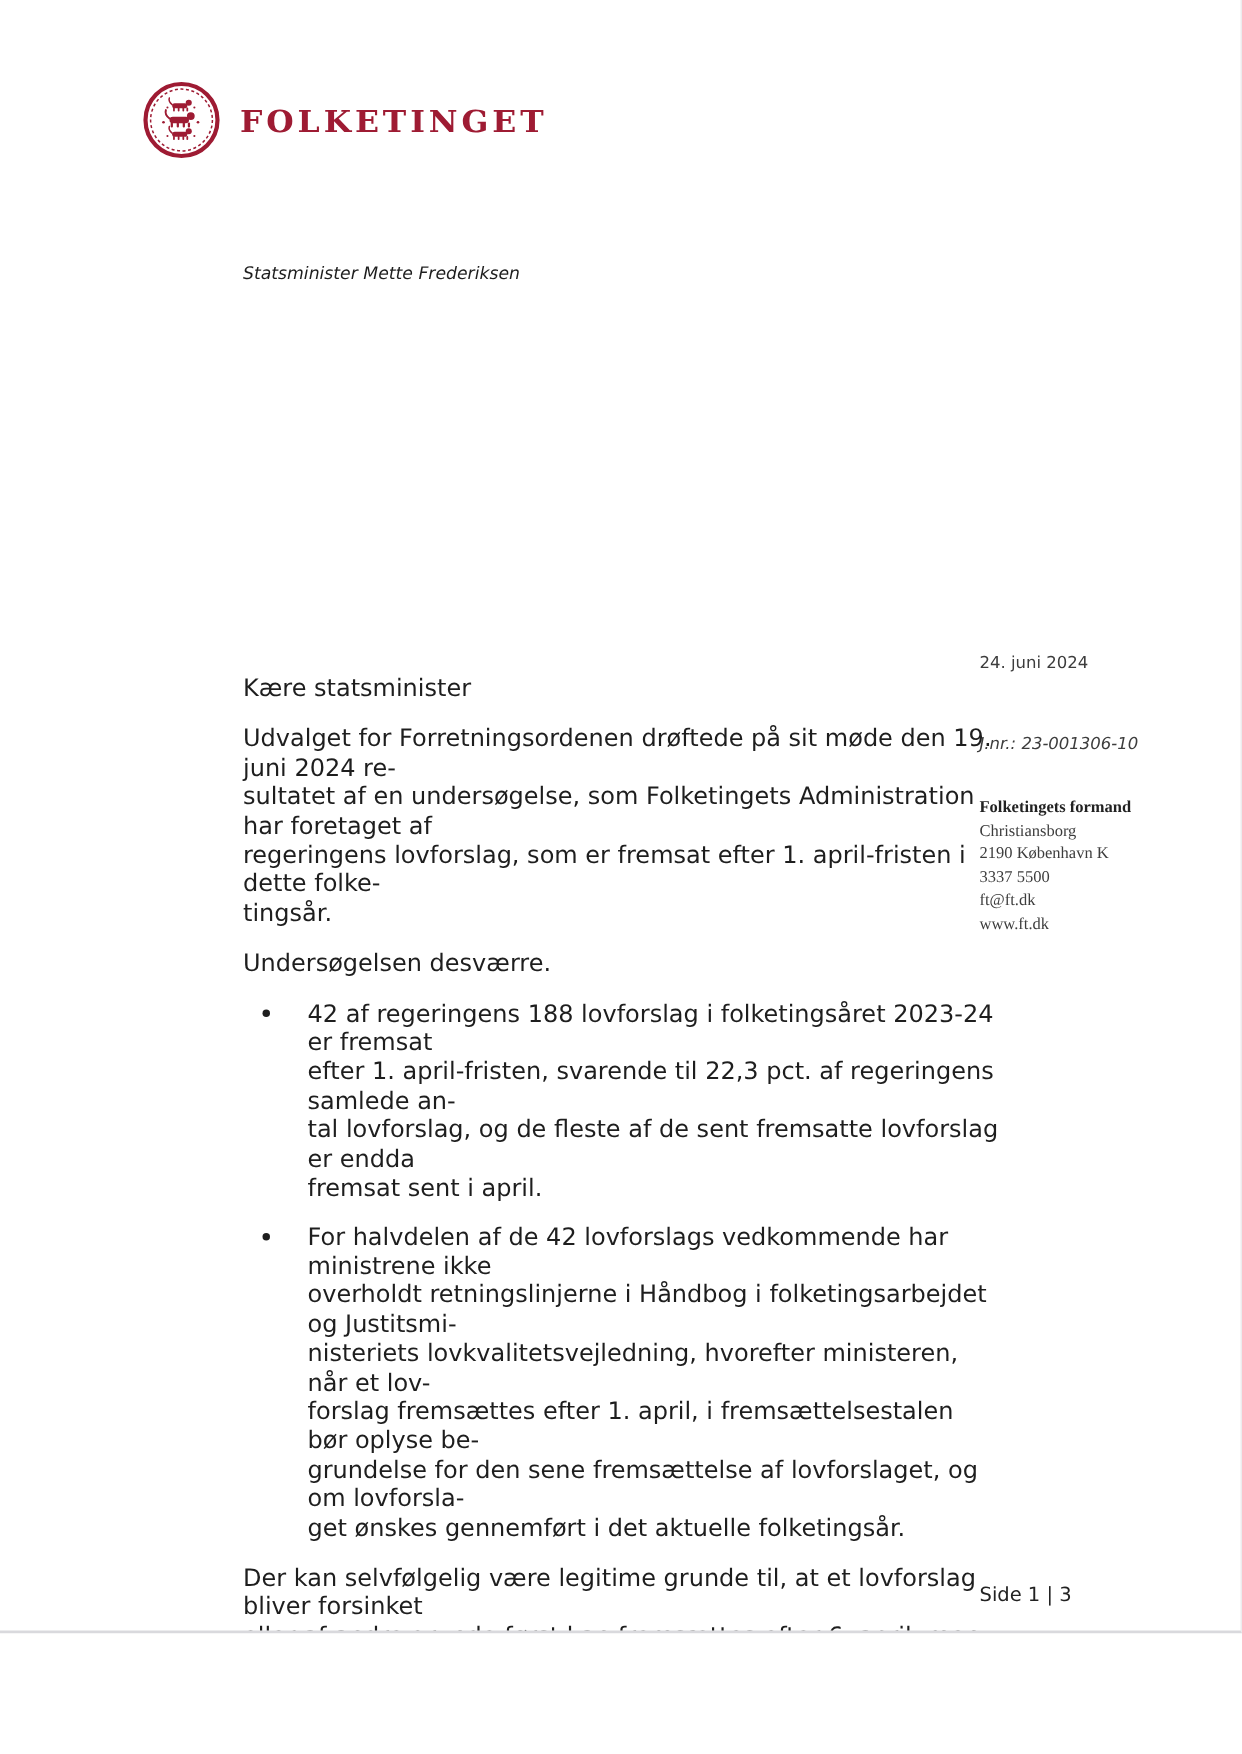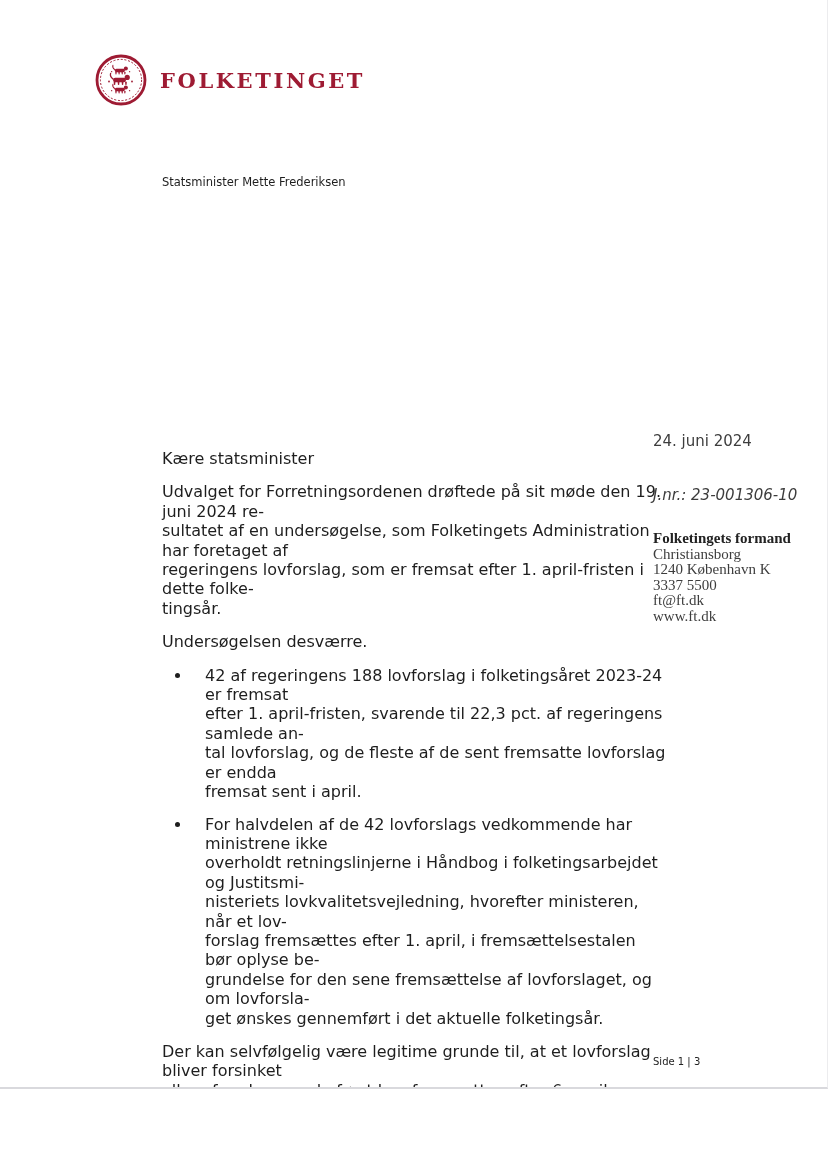--- a/index.html
+++ b/index.html
@@ -35,29 +35,30 @@
   }
 
   
   .recipient {
     position: absolute;
     left: 162px;
     top: 174px;
     font-size: 11.5px;
     line-height: 17px;
     color: #1e1e1e;
+    font-style: italic;
   }
 
   
   .meta {
     position: absolute;
     left: 653px;
     top: 434px;
     width: 150px;
-    font-size: 15px;
+    font-size: 11px;
     line-height: 15.5px;
     color: #3d3d3d;
   }
   .meta .jnr { margin-top: 38px; font-style: italic; }
   .meta .sender-block { margin-top: 28px; font-family: Liberation Serif, serif; }
   .meta .bold { font-weight: bold; color: #222222; }
 
   
   .body-col {
     position: absolute;
@@ -82,21 +83,21 @@
     margin-bottom: 13px;
     white-space: pre-line;
   }
   .body-col li:last-child { margin-bottom: 0; }
 
   
   .page-footer {
     position: absolute;
     left: 653px;
     top: 1056px;
-    font-size: 10px;
+    font-size: 13px;
     color: #222222;
   }
 </style>
 </head>
 <body>
 
 <div class="page">
 
   <header class="logo-row">
     <svg width="52" height="52" viewBox="0 0 52 52">
@@ -123,21 +124,21 @@
   </header>
 
   <div class="recipient">Statsminister Mette Frederiksen</div>
 
   <aside class="meta">
     <div class="date">24. juni 2024</div>
     <div class="jnr">J.nr.: 23-001306-10</div>
     <div class="sender-block">
       <div class="bold">Folketingets formand</div>
       <div>Christiansborg</div>
-      <div>1240 København K</div>
+      <div>2190 København K</div>
       <div>3337 5500</div>
       <div>ft@ft.dk</div>
       <div>www.ft.dk</div>
     </div>
   </aside>
 
   <main class="body-col">
     <p>Kære statsminister</p>
     <p>Udvalget for Forretningsordenen drøftede på sit møde den 19. juni 2024 re-
 sultatet af en undersøgelse, som Folketingets Administration har foretaget af

